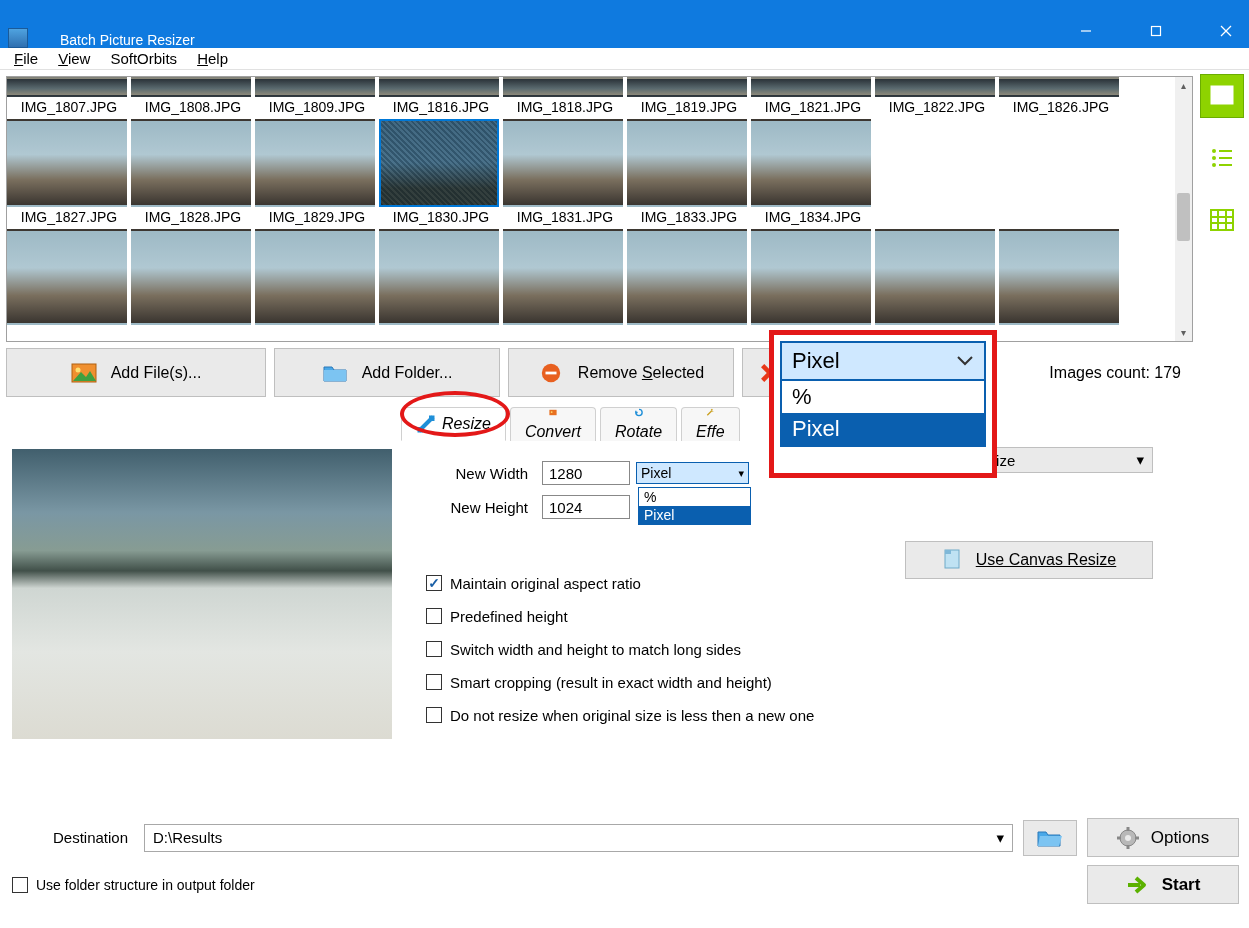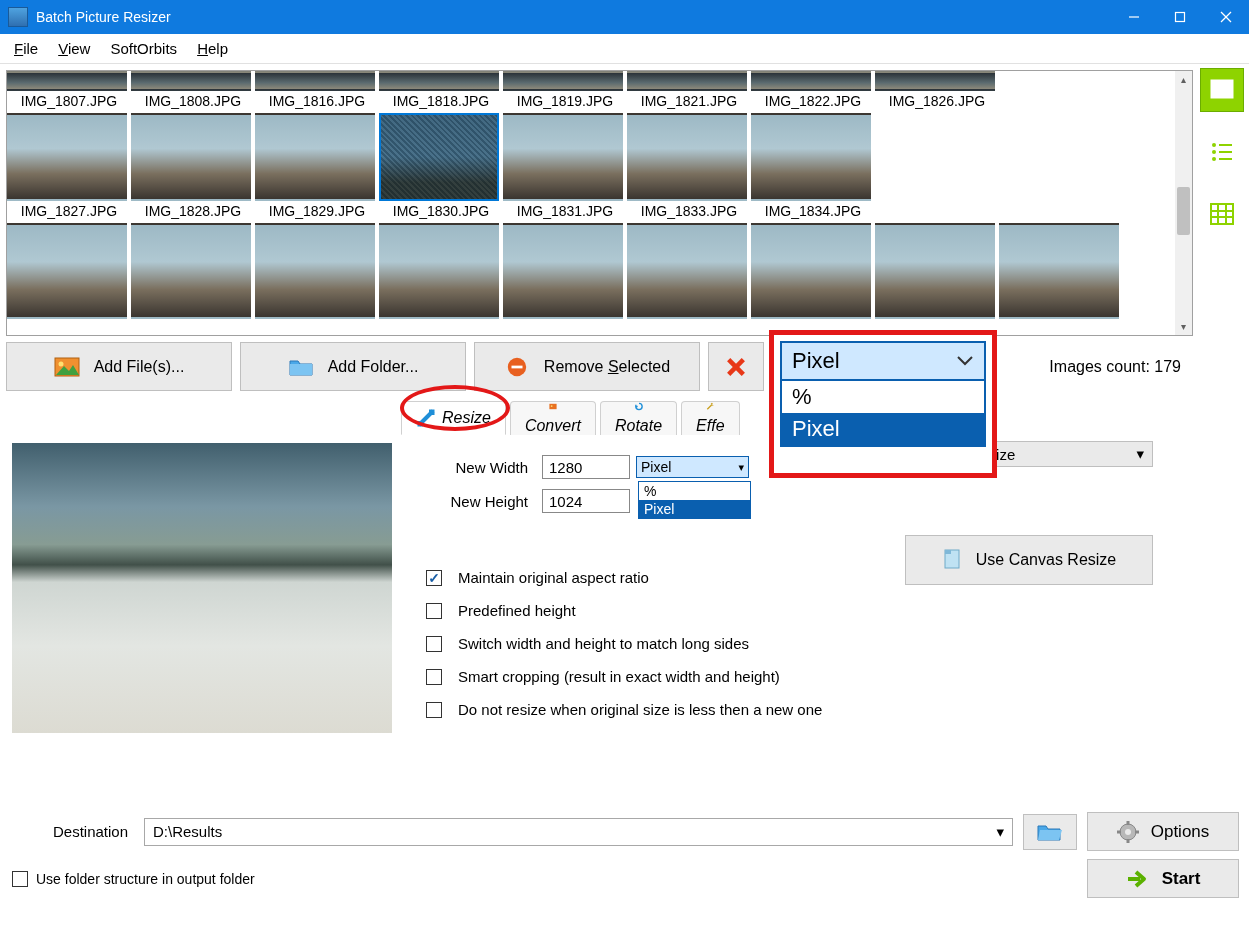--- a/index.html
+++ b/index.html
@@ -1,27 +1,27 @@
 <!DOCTYPE html>
 <html><head>
 <meta charset="utf-8">
 <style>
   * { box-sizing: border-box; font-family: "Segoe UI", Tahoma, sans-serif; }
   body { margin:0; background:#fff; width:1249px; height:928px; overflow:hidden; font-size:14px; color:#000; }
 
   
-  .titlebar { height:34px; background:#0f7adf; display:flex; align-items:center; color:#fff; }
+  .titlebar { height:48px; background:#0f7adf; display:flex; align-items:flex-end; color:#fff;gap:24px; }
   .titlebar .app-icon { width:20px; height:20px; margin:0 8px 0 8px; background:linear-gradient(#4fa3e0,#2f6fb0); border:1px solid #1a5a99; display:inline-block; }
   .titlebar .title { font-size:14px; }
   .titlebar .spacer { flex:1; }
   .win-btn { width:46px; height:34px; display:flex; align-items:center; justify-content:center; }
   .win-btn svg { stroke:#fff; fill:none; }
 
   
-  .menubar { height:30px; background:#fff; display:flex; align-items:center; padding:0 4px; border-bottom:1px solid #e1e1e1; font-size:15px; }
+  .menubar { height:22px; background:#fff; display:flex; align-items:center; padding:0 4px; border-bottom:1px solid #e1e1e1; font-size:15px; }
   .menubar span { padding:4px 10px; }
   .menubar span u { text-decoration:underline; }
 
   
   .main { display:flex; height:740px; }
   .left-col { flex:1; padding:6px 0 0 6px; display:flex; flex-direction:column; }
   .sidebar { width:54px; display:flex; flex-direction:column; align-items:center; padding-top:4px; gap:18px; }
   .sidebar .side-btn { width:44px; height:44px; background:#8ed300; border:1px solid #6bad00; display:flex; align-items:center; justify-content:center; }
   .sidebar .side-btn.inactive { background:transparent; border:none; }
   .side-icon { width:24px; height:22px; }
@@ -37,21 +37,21 @@
       repeating-linear-gradient(45deg,#4a6f86 0 2px,#6b90a7 2px 4px),
       linear-gradient(to bottom,#9db9c5 0%, #b0c8d2 50%, #7a6f5e 80%); background-blend-mode:multiply; border:2px solid #0078d7; }
   .thumb-label { font-size:14px; text-align:center; padding:2px 0 4px; white-space:nowrap; overflow:hidden; }
   .scrollbar { position:absolute; right:0; top:0; bottom:0; width:17px; background:#f0f0f0; }
   .scroll-arrow { height:17px; display:flex; align-items:center; justify-content:center; font-size:10px; color:#606060; }
   .scroll-thumb { position:absolute; right:2px; width:13px; height:48px; top:116px; background:#c0c0c0; border-radius:2px; }
 
   
   .filebar { display:flex; gap:8px; margin-top:6px; margin-right:2px; align-items:center; position:relative; }
   .tool-btn { height:49px; background:#eaeaea; border:1px solid #bfbfbf; display:flex; align-items:center; justify-content:center; gap:14px; font-size:16px; }
-  .tool-btn.addfile { width:226px; }
+  .tool-btn.addfile { width:260px; }
   .tool-btn.addfolder { width:226px; }
   .tool-btn.remove { width:226px; }
   .tool-btn.removeall { width:56px; }
   .tb-icon { width:26px; height:22px; }
   .count-label { margin-left:auto; font-size:16px; padding-right:12px; }
 
   
   .tabs-row { display:flex; margin-top:10px; padding-left:395px; gap:0;font-style:italic; }
   .tab { height:34px; display:flex; align-items:center; gap:6px; padding:0 14px; border:1px solid #d0d0d0; border-bottom:none; background:#fff; font-size:16px; border-radius:4px 4px 0 0; margin-right:4px; position:relative; }
   .tab.active { border-bottom:1px solid #fff; z-index:2; }
@@ -71,25 +71,25 @@
   .num-input { width:88px; height:24px; border:1px solid #888; padding:2px 6px; font-size:15px; }
   .unit-select { width:113px; height:22px; border:1px solid #0a5faf; margin-left:6px; background:#cfe8ff; font-size:14px; padding:1px 4px; position:relative; display:flex; align-items:center; justify-content:space-between; }
   .unit-select .chev { font-size:11px; }
 
   .dd-open { position:absolute; left:242px; top:46px; width:113px; border:1px solid #0a5faf; background:#fff; font-size:14px; z-index:3; }
   .dd-open .opt { padding:1px 5px; }
   .dd-open .opt.hl { background:#0a5faf; color:#fff; }
 
   .std-size { width:286px; height:26px; border:1px solid #bfbfbf; background:#eaeaea; font-size:15px; padding:2px 8px; display:flex; align-items:center; justify-content:space-between; margin-left:48px; margin-top:-76px; float:right; margin-right:30px; }
 
-  .check-row { display:flex; align-items:center; gap:16px; margin:16px 0 0 4px; font-size:15px; }
+  .check-row { display:flex; align-items:flex-start; gap:8px; margin:16px 0 0 4px; font-size:15px; }
   .chk { width:16px; height:16px; border:1px solid #333; display:flex; align-items:center; justify-content:center; font-size:14px; line-height:1; }
   .chk.checked::after { content:"✓"; color:#1a5fa6; font-weight:bold; }
 
-  .canvas-btn { width:248px; height:50px; background:#eaeaea; border:1px solid #bfbfbf; display:flex; align-items:center; justify-content:center; gap:12px; font-size:16px; position:absolute; right:42px; top:100px; }
+  .canvas-btn { width:248px; height:38px; background:#eaeaea; border:1px solid #bfbfbf; display:flex; align-items:center; justify-content:center; gap:12px; font-size:16px; position:absolute; right:42px; top:100px;text-decoration:underline; }
 
   
   .highlight-box { position:absolute; left:769px; top:330px; width:228px; height:148px; border:5px solid #e31818; background:#fff; z-index:20; padding:6px; }
   .big-select { height:40px; border:2px solid #0a5faf; background:#cfe8ff; display:flex; align-items:center; justify-content:space-between; padding:0 10px; font-size:22px; }
   .big-list { border:2px solid #0a5faf; border-top:none; }
   .big-opt { padding:3px 10px; font-size:22px; }
   .big-opt.hl { background:#0a5faf; color:#fff; }
 
   
   .dest-bar { display:flex; align-items:center; gap:10px; padding:8px 10px 4px 10px; }
@@ -143,20 +143,24 @@
     <div class="thumbs-wrap">
       <div class="thumbs">
         <div class="thumb-row" id="row1">
             <div class="thumb-cell">
               <div class="thumb-img"></div>
               <div class="thumb-label">IMG_1807.JPG</div>
             </div>
             <div class="thumb-cell">
               <div class="thumb-img"></div>
               <div class="thumb-label">IMG_1808.JPG</div>
+            </div>
+            <div class="thumb-cell">
+              <div class="thumb-img"></div>
+              <div class="thumb-label">IMG_1809.JPG</div>
             </div>
             <div class="thumb-cell">
               <div class="thumb-img"></div>
               <div class="thumb-label">IMG_1816.JPG</div>
             </div>
             <div class="thumb-cell">
               <div class="thumb-img"></div>
               <div class="thumb-label">IMG_1818.JPG</div>
             </div>
             <div class="thumb-cell">

